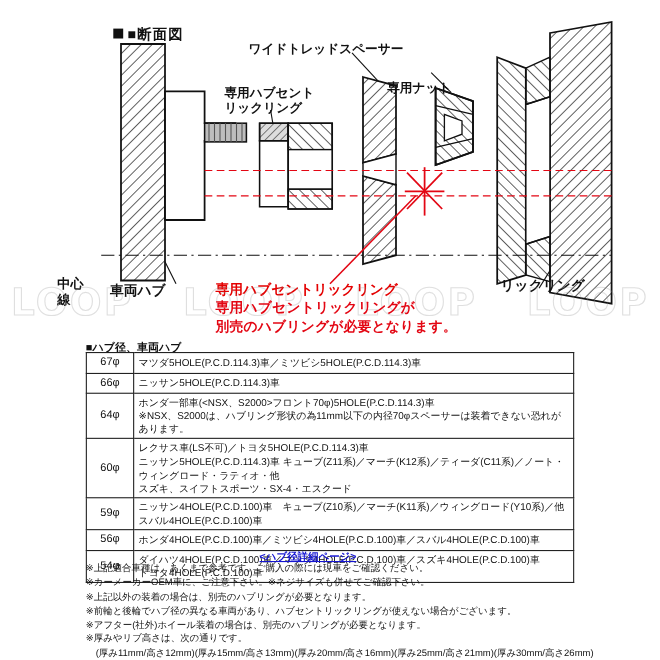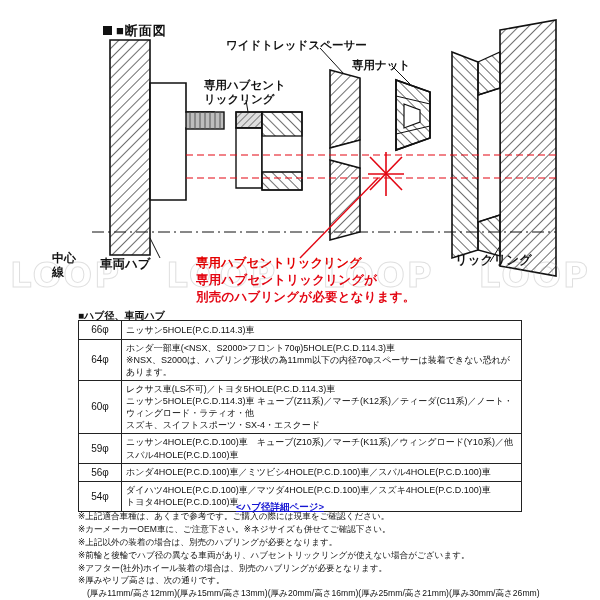--- a/index.html
+++ b/index.html
@@ -127,36 +127,40 @@
       <line x1="246" y1="100" x2="248" y2="112" stroke="#111" stroke-width="1"></line>
       <line x1="160" y1="258" x2="150" y2="238" stroke="#111" stroke-width="1"></line>
       <line x1="490" y1="262" x2="500" y2="246" stroke="#111" stroke-width="1"></line>
     </svg>
 
     <div class="dtitle">
       <span class="sq"></span><span>■断面図</span>
     </div>
 
     <div class="lbl" style="left:226px;top:38px;">ワイドトレッドスペーサー</div>
-    <div class="lbl" style="left:352px;top:58px;">専用ナット</div>
+    <div class="lbl" style="left:352px;top:74px;">専用ナット</div>
     <div class="lbl" style="left:204px;top:78px;white-space:pre;">専用ハブセント
 リックリング</div>
     <div class="lbl" style="left:100px;top:257px;font-size:12.5px;">車両ハブ</div>
     <div class="centerline" style="white-space:pre;">中心
 線</div>
     <div class="lbl" style="left:455px;top:253px;font-size:12.5px;">リックリング</div>
     <div class="lbl red" style="left:196px;top:256px;font-size:12.5px;">専用ハブセントリックリング</div>
     <div class="redmsg" style="top:272px;left:196px;white-space:pre-line;">専用ハブセントリックリングが
 別売のハブリングが必要となります。</div>
   </div>
 
   <div class="tblhead">■ハブ径、車両ハブ</div>
   <table class="spec">
     <tbody>
       <tr>
+        <td class="k">67φ</td>
+        <td style="white-space:pre-line;">マツダ5HOLE(P.C.D.114.3)車／ミツビシ5HOLE(P.C.D.114.3)車</td>
+      </tr>
+      <tr>
         <td class="k">66φ</td>
         <td style="white-space:pre-line;">ニッサン5HOLE(P.C.D.114.3)車</td>
       </tr>
       <tr>
         <td class="k">64φ</td>
         <td style="white-space:pre-line;">ホンダ一部車(&lt;NSX、S2000&gt;フロント70φ)5HOLE(P.C.D.114.3)車
 ※NSX、S2000は、ハブリング形状の為11mm以下の内径70φスペーサーは装着できない恐れがあります。</td>
       </tr>
       <tr>
         <td class="k">60φ</td>

